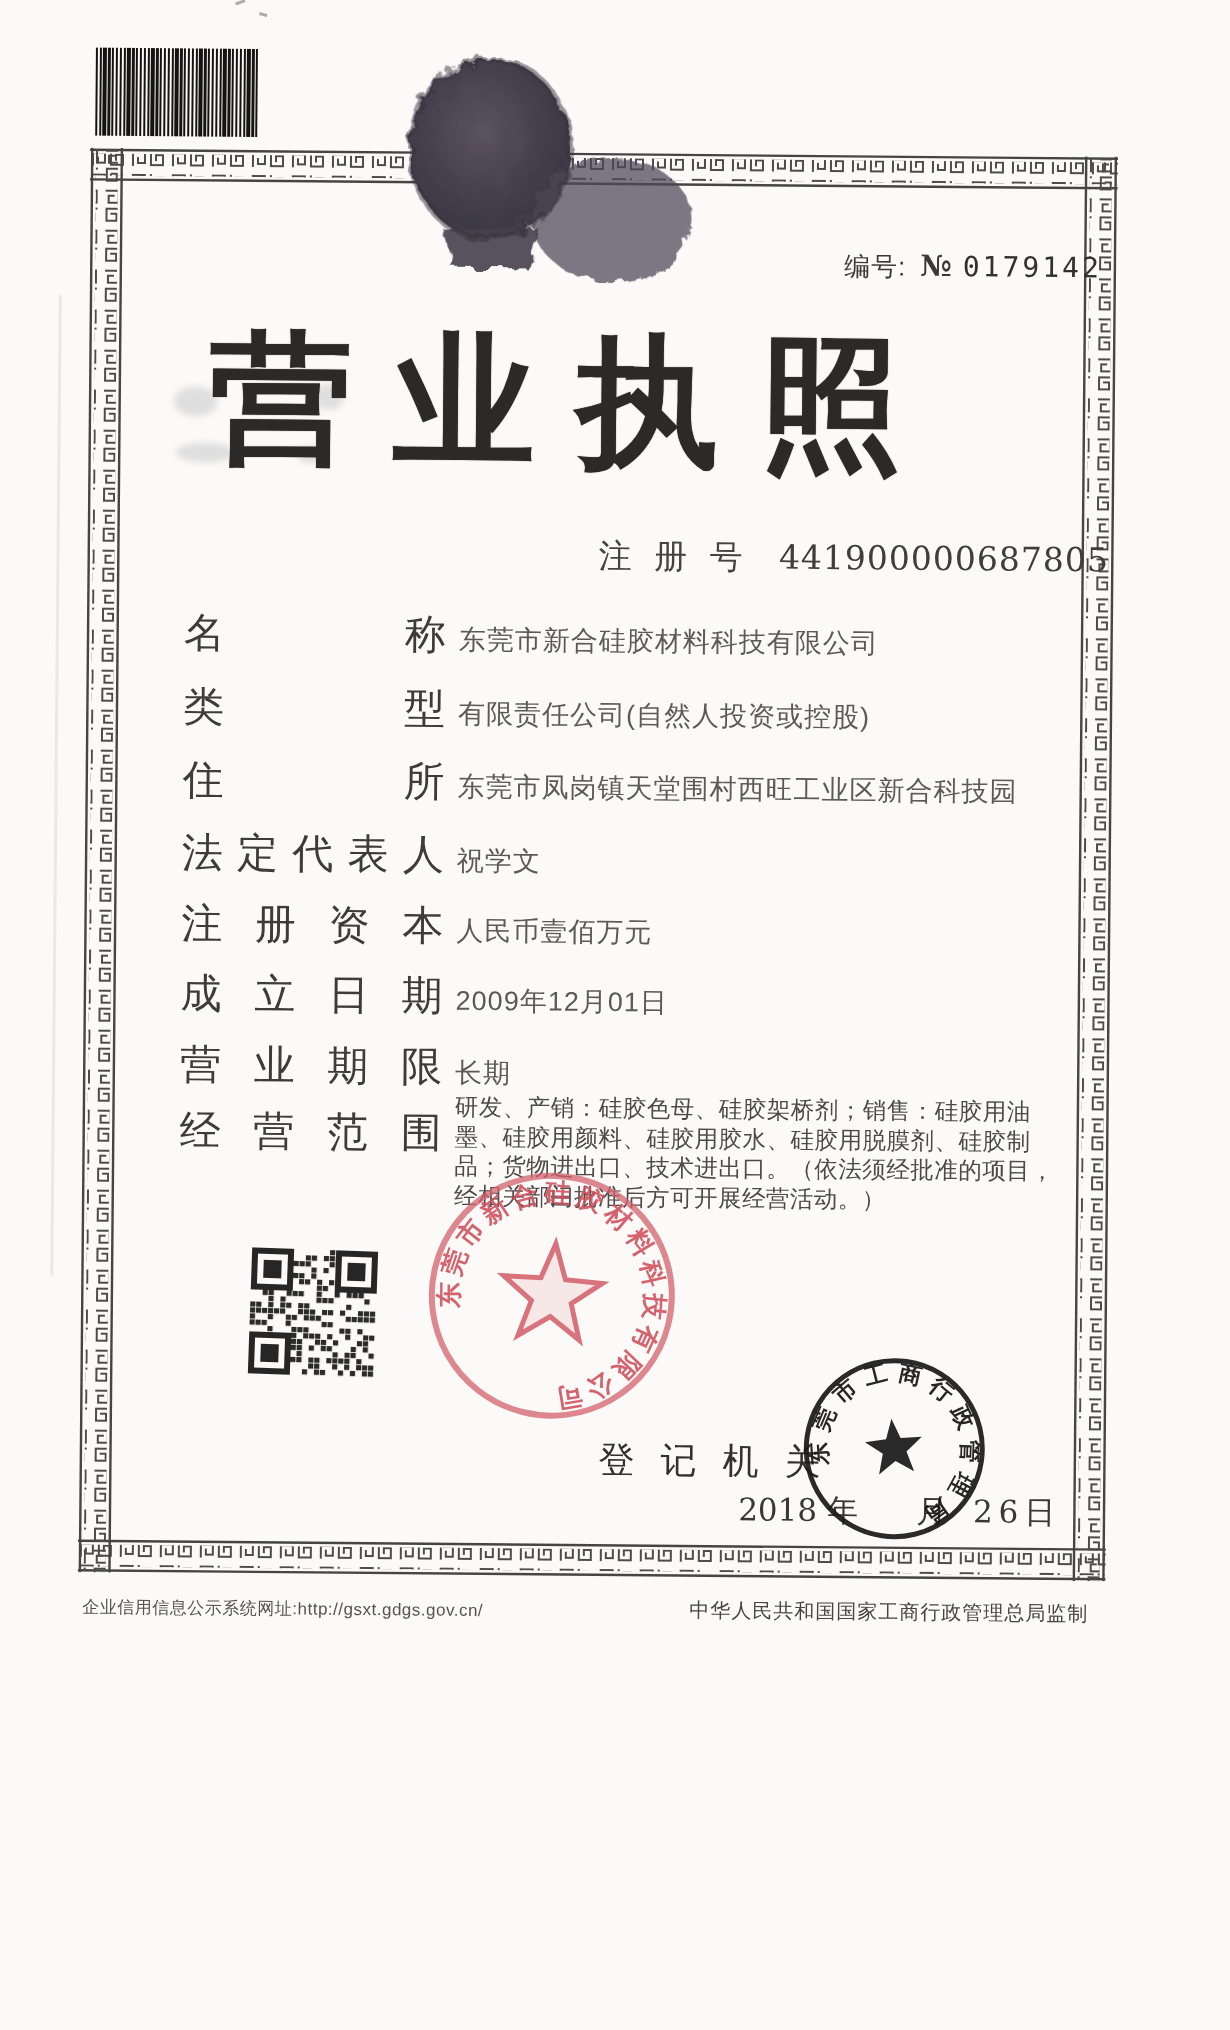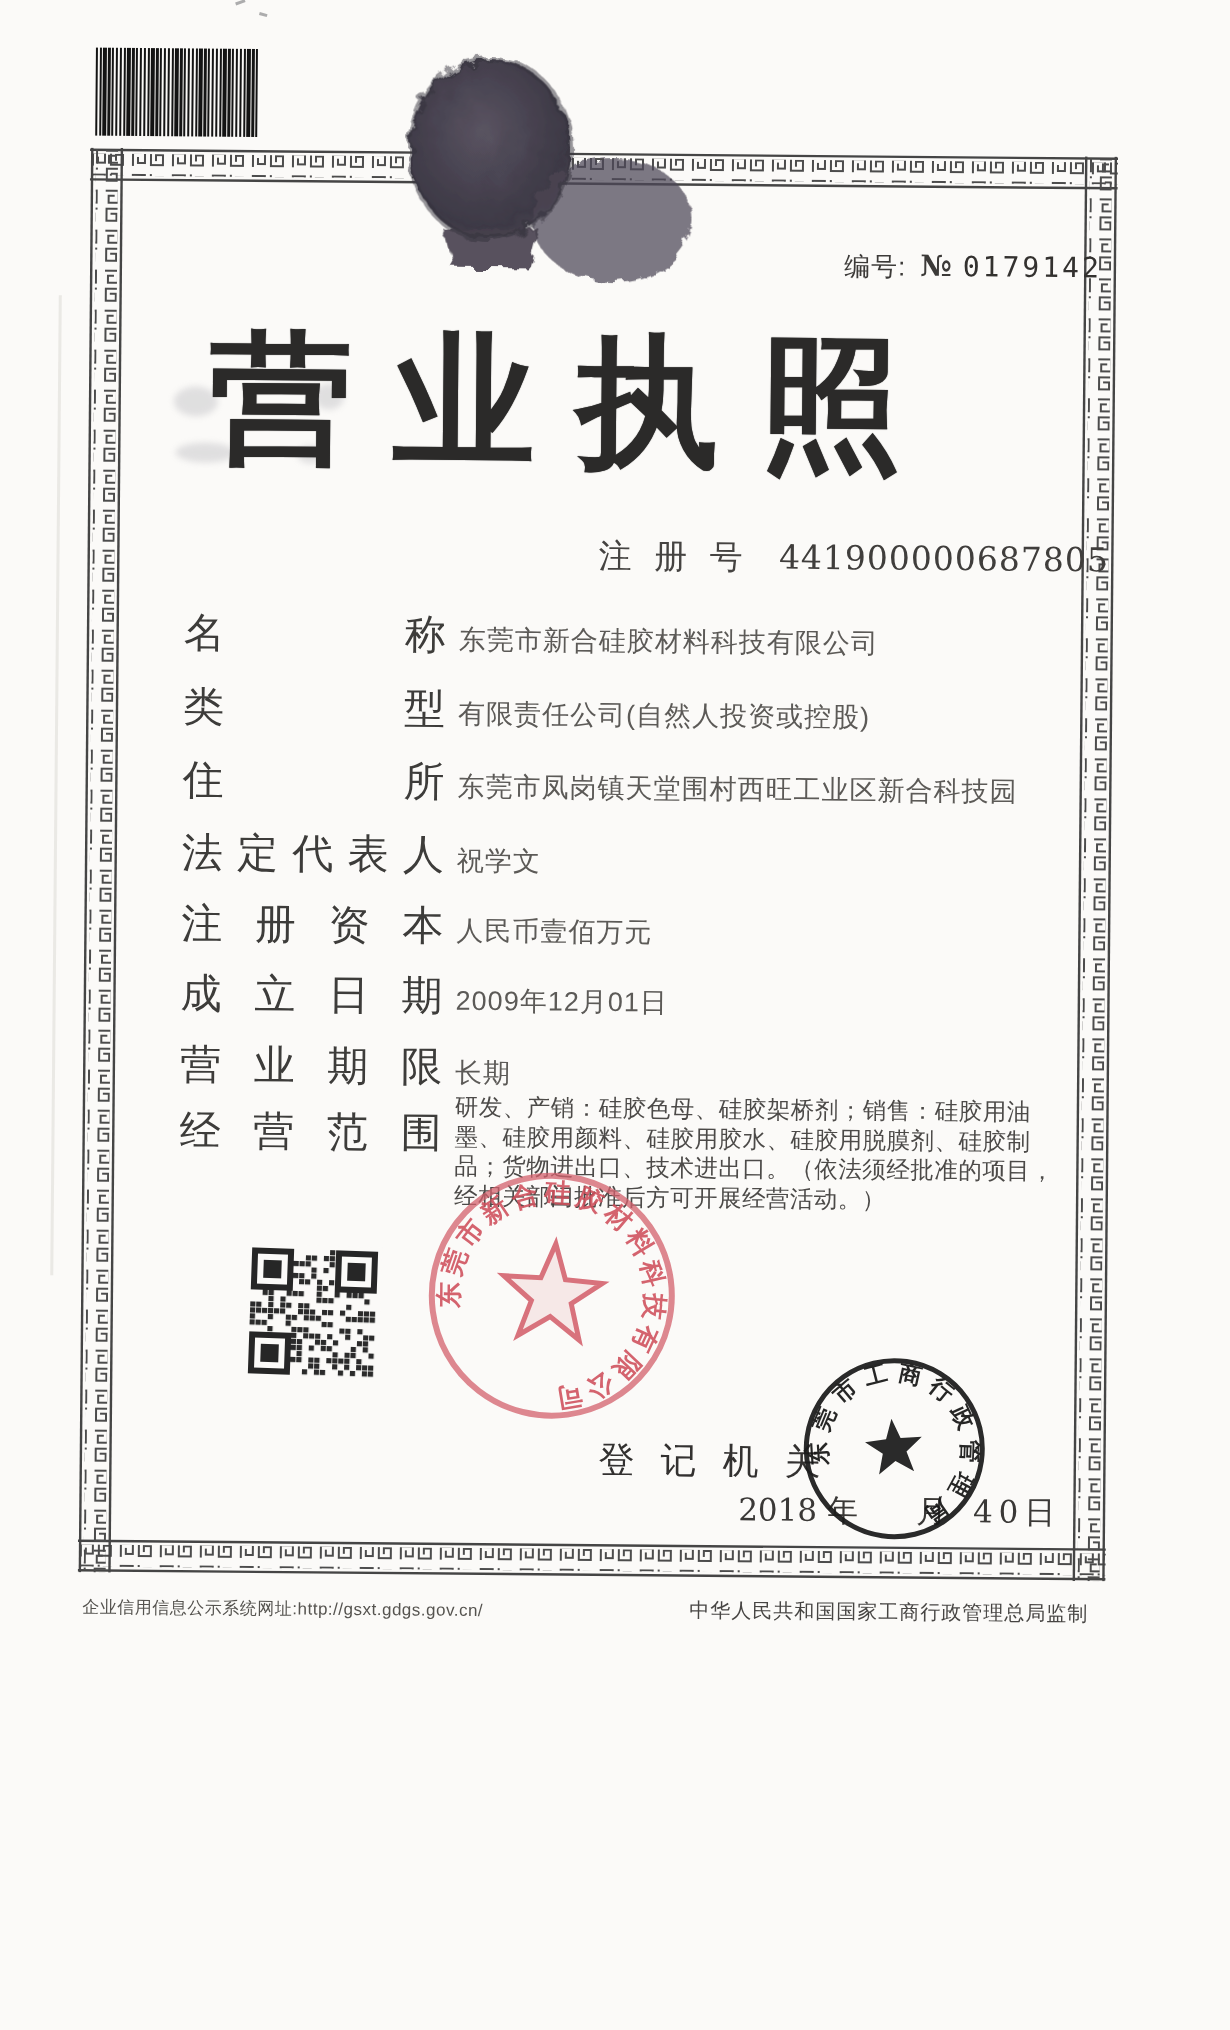--- a/index.html
+++ b/index.html
@@ -362,21 +362,21 @@
           <textPath href="#redArc">东莞市新合硅胶材料科技有限公司</textPath>
         </text>
         <polygon points="136,84 148.3,119 185.4,119.9 156,142.5 166.6,178.1 136,157 105.4,178.1 116,142.5 86.5,119.9 123.7,119" fill="rgba(212,96,108,0.14)" stroke="#d4606c" stroke-width="5" transform="rotate(12 136 136)"></polygon>
       </svg>
     </div>
 
     <div class="registry-label">登记机关</div>
 
     <div class="issue-date">
       <span>2018</span>
-      <span>年</span><span class="gap1"></span><span>月</span><span class="gap2"></span><span class="day">40</span><span>日</span>
+      <span>年</span><span class="gap1"></span><span>月</span><span class="gap2"></span><span class="day">26</span><span>日</span>
     </div>
 
     <div class="black-seal">
       <svg width="196" height="196">
         <circle cx="98" cy="98" r="88" fill="none" stroke="#1b1b1b" stroke-width="5"></circle>
         <path id="blkArc" d="M98,98 m-68,0 a68,68 0 1,1 136,0 a68,68 0 1,1 -136,0" fill="none"></path>
         <text font-size="23" fill="#161616" textLength="306" lengthAdjust="spacing" font-weight="bold">
           <textPath href="#blkArc">东莞市工商行政管理局</textPath>
         </text>
         <polygon points="98,68 105.3,87.9 126.5,88.7 109.9,101.9 115.6,122.3 98,110.5 80.4,122.3 86.1,101.9 69.5,88.7 90.7,87.9" fill="#1b1b1b" transform="rotate(8 98 98)"></polygon>

